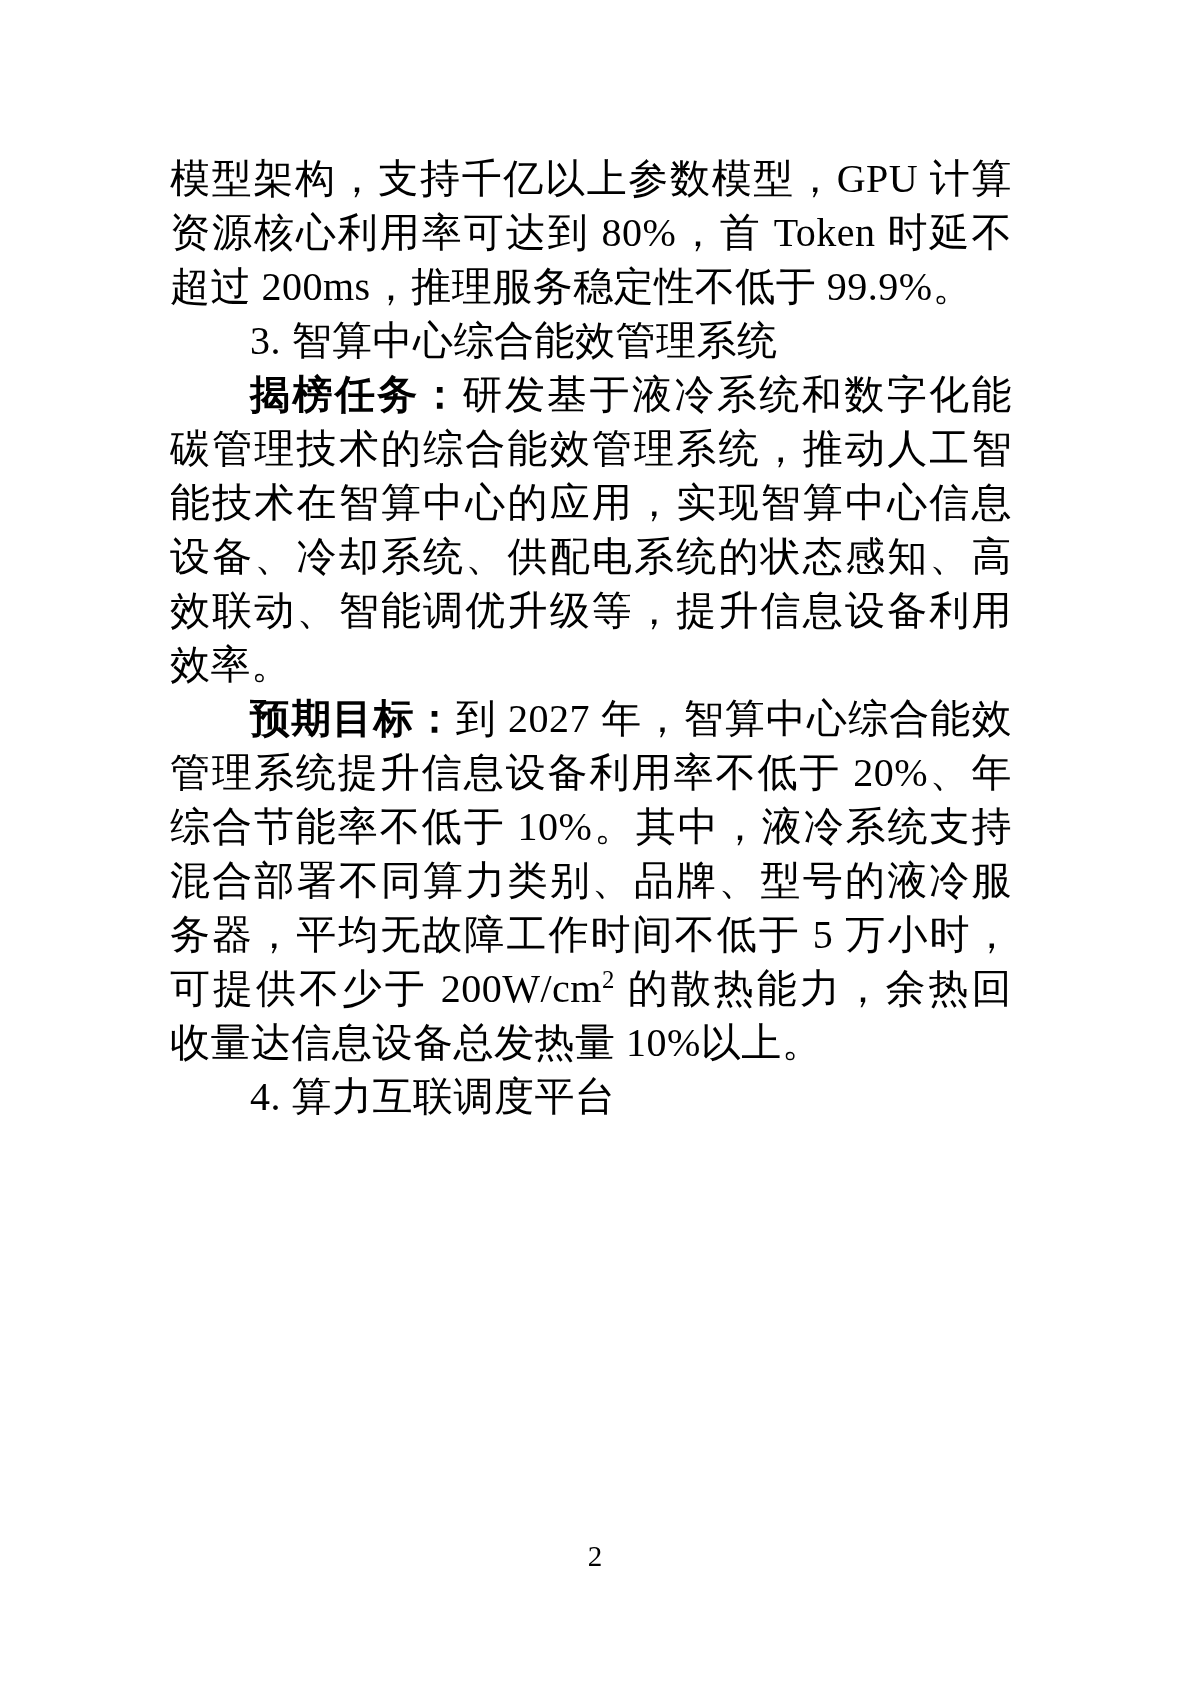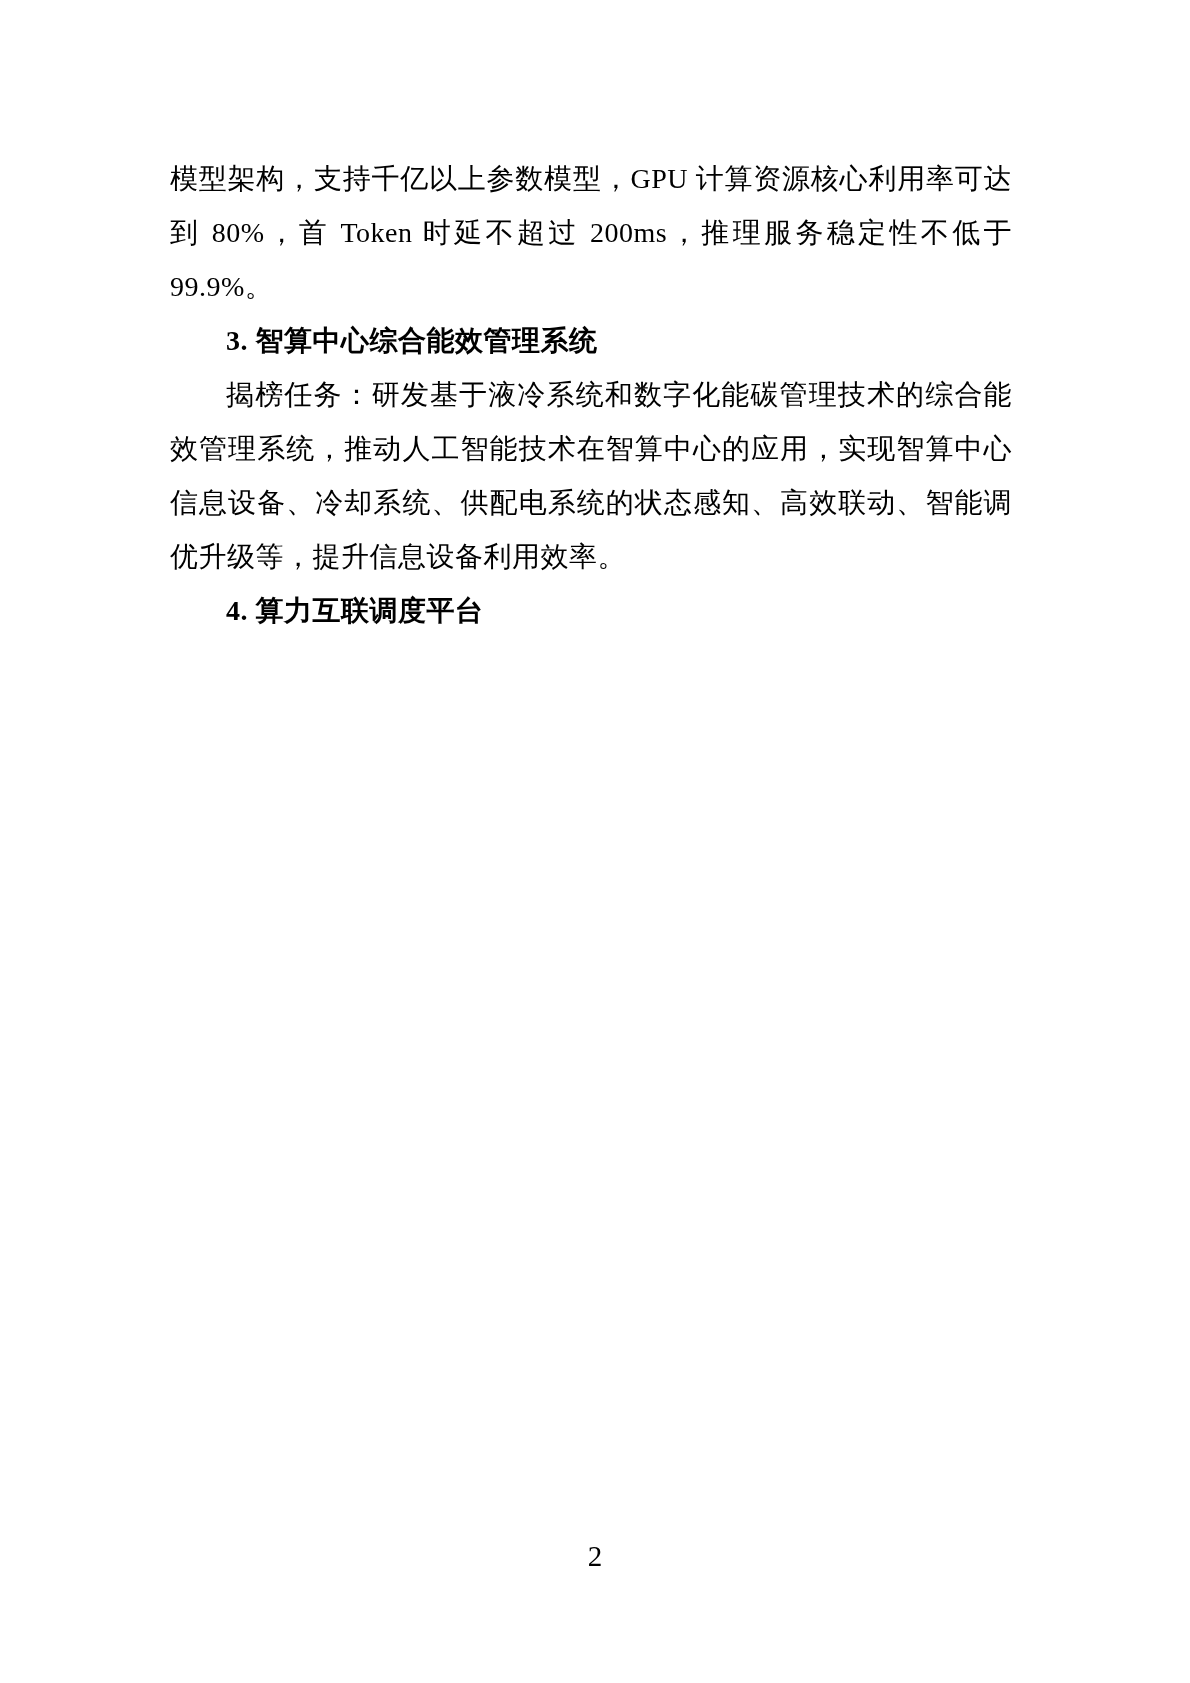--- a/index.html
+++ b/index.html
@@ -14,31 +14,31 @@
     overflow: hidden;
   }
   .content {
     position: absolute;
     left: 170px;
     top: 152px;
     width: 842px;
   }
   .para {
     margin: 0;
-    font-size: 28px;
+    font-size: 40px;
     line-height: 54px;
     text-align: justify;
     letter-spacing: 0.5px;
   }
   .indent { text-indent: 2em; }
   .heading {
-    font-weight: bold;
+    font-weight: normal;
     text-indent: 2em;
   }
-  .label { font-weight: normal; }
+  .label { font-weight: bold; }
   sup {
     font-size: 0.62em;
     line-height: 0;
     vertical-align: super;
   }
   .page-footer {
     position: absolute;
     top: 1536px;
     left: 0;
     width: 100%;
@@ -54,20 +54,21 @@
 
 <div class="page">
   <main class="content">
 
     <p class="para"><span>模型架构，支持千亿以上参数模型，GPU 计算资源核心利用率可达到 80%，首 Token 时延不超过 200ms，推理服务稳定性不低于 99.9%。</span></p>
 
     <p class="para heading"><span>3. 智算中心综合能效管理系统</span></p>
 
     <p class="para indent"><span class="label">揭榜任务：</span><span>研发基于液冷系统和数字化能碳管理技术的综合能效管理系统，推动人工智能技术在智算中心的应用，实现智算中心信息设备、冷却系统、供配电系统的状态感知、高效联动、智能调优升级等，提升信息设备利用效率。</span></p>
 
+    <p class="para indent"><span class="label">预期目标：</span><span>到 2027 年，智算中心综合能效管理系统提升信息设备利用率不低于 20%、年综合节能率不低于 10%。其中，液冷系统支持混合部署不同算力类别、品牌、型号的液冷服务器，平均无故障工作时间不低于 5 万小时，可提供不少于 200W/cm</span><sup>2</sup><span> 的散热能力，余热回收量达信息设备总发热量 10%以上。</span></p>
 
     <p class="para heading"><span>4. 算力互联调度平台</span></p>
 
 
 
   </main>
 
   <footer class="page-footer">
     <span class="page-number">2</span>
   </footer>

